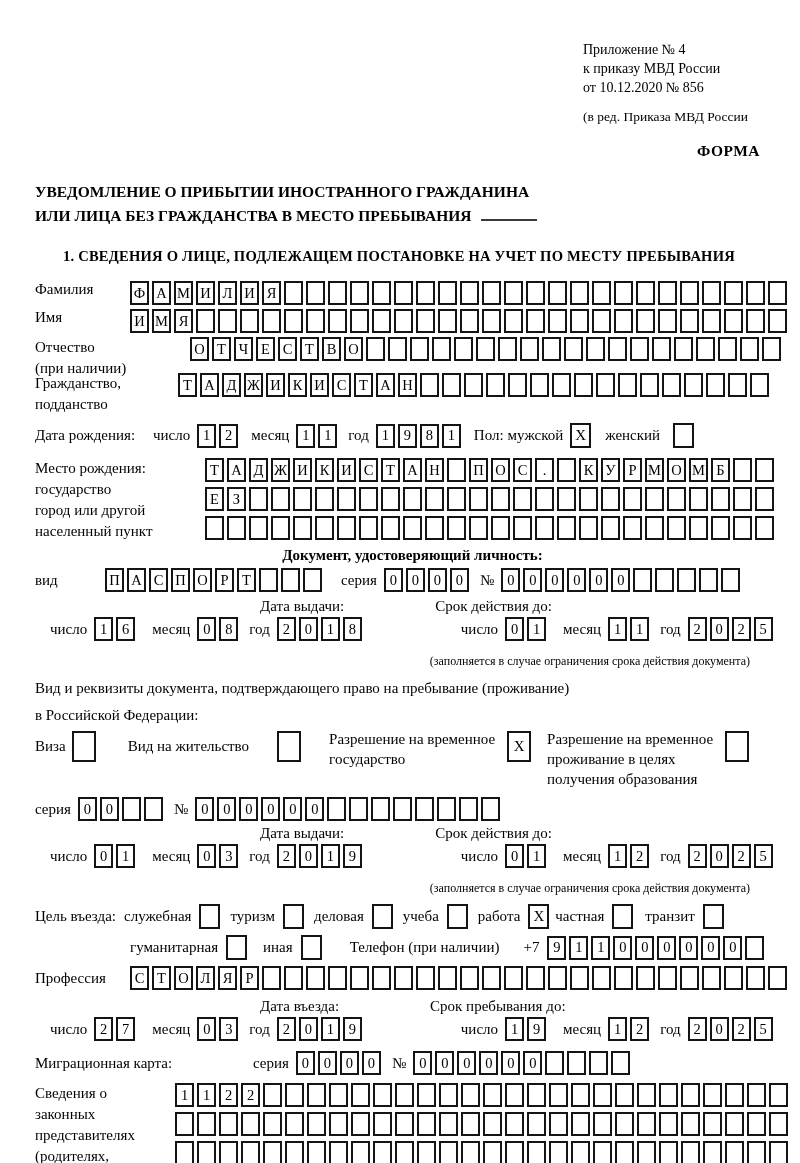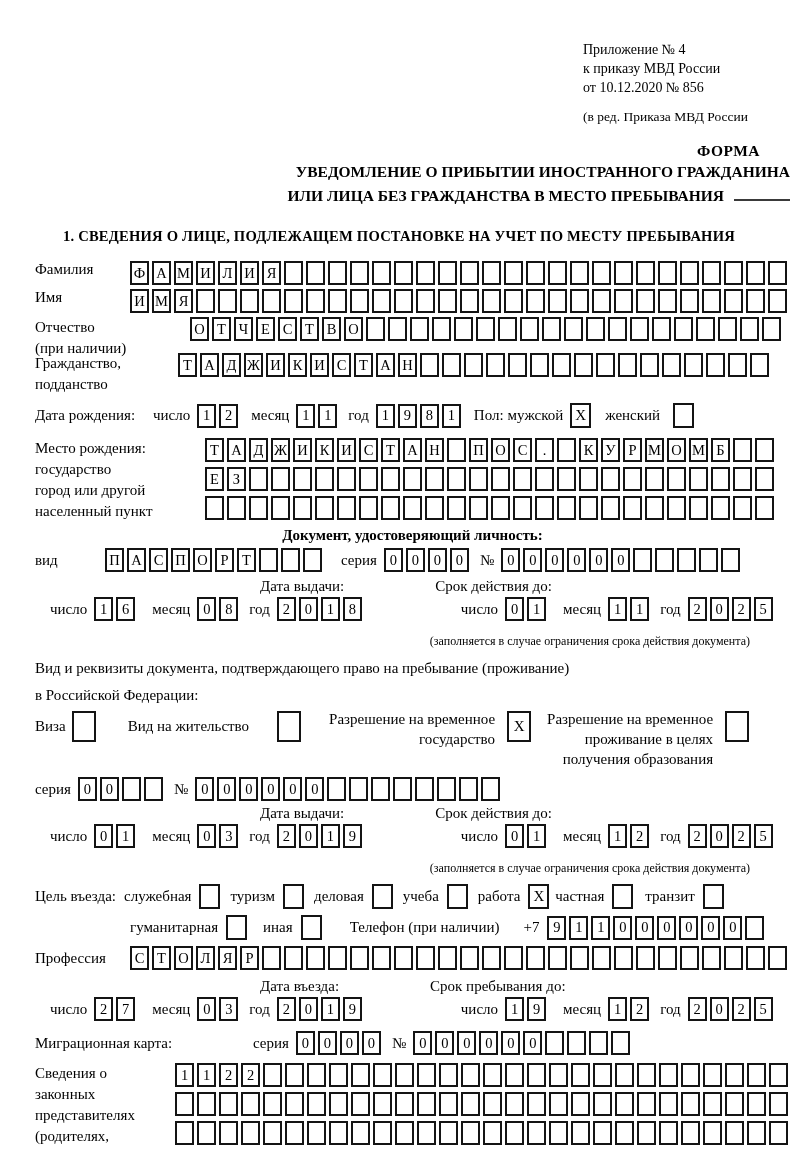--- a/index.html
+++ b/index.html
@@ -7,21 +7,21 @@
   body{
     width:800px;height:1163px;overflow:hidden;color:#000;
     font-family:"Liberation Serif","DejaVu Serif",serif;font-size:15px;
   }
   .page{padding:40px 10px 10px 35px;position:relative}
   
   .appendix{margin-left:548px;font-size:14px;line-height:19px}
   .amend{margin-top:11px;font-size:13.5px;line-height:18px}
   .forma{margin-top:16px;text-align:right;padding-right:30px;font-weight:bold;font-size:15.5px;letter-spacing:.5px}
   
-  .title{text-align:right;font-weight:bold;font-size:15.5px;line-height:24px}
+  .title{margin-top:20px;text-align:left;font-weight:bold;font-size:15.5px;line-height:24px}
   .tunder{display:inline-block;width:56px;border-bottom:2.5px solid #3a3a3a;margin-left:10px;height:14px}
   .sec1{margin-top:20px;font-weight:bold;font-size:14.6px;margin-left:28px;letter-spacing:.2px}
   
   .frow{display:flex;align-items:flex-start}
   .baseline{align-items:center}
   .flabel{flex:none}
   .cells{display:inline-flex;flex:none}
   .cell{
     width:19px;height:24px;border:2px solid #141414;margin-right:3px;flex:none;
     display:inline-flex;align-items:center;justify-content:center;
@@ -39,21 +39,21 @@
   .ml14{margin-left:14px}.ml16{margin-left:16px}.ml20{margin-left:32px}.ml28{margin-left:28px}
   .lh2{line-height:21px}
   .center-bold{font-weight:bold;text-align:center;font-size:15px}
   .dhead{display:flex;font-size:15px}
   .dh1{margin-left:225px}
   .dh2{margin-left:91px}
   .gap{display:inline-block;width:96px;flex:none}
   .note{font-size:12px;text-align:right;padding-right:40px;margin-top:13px}
   .textline{font-size:15px;line-height:23px}
   .vlab{line-height:31px;flex:none}
-  .vblock{text-align:right;line-height:20px;flex:none;margin-top:-2px}
+  .vblock{text-align:left;line-height:20px;flex:none;margin-top:-2px}
   .plab{flex:none;margin-right:8px}
   .rowwrap{display:block}
   .rowwrap .cells{display:flex;margin-bottom:5px}
 </style>
 </head>
 <body>
 
 <div class="page">
 
   <div class="appendix">

